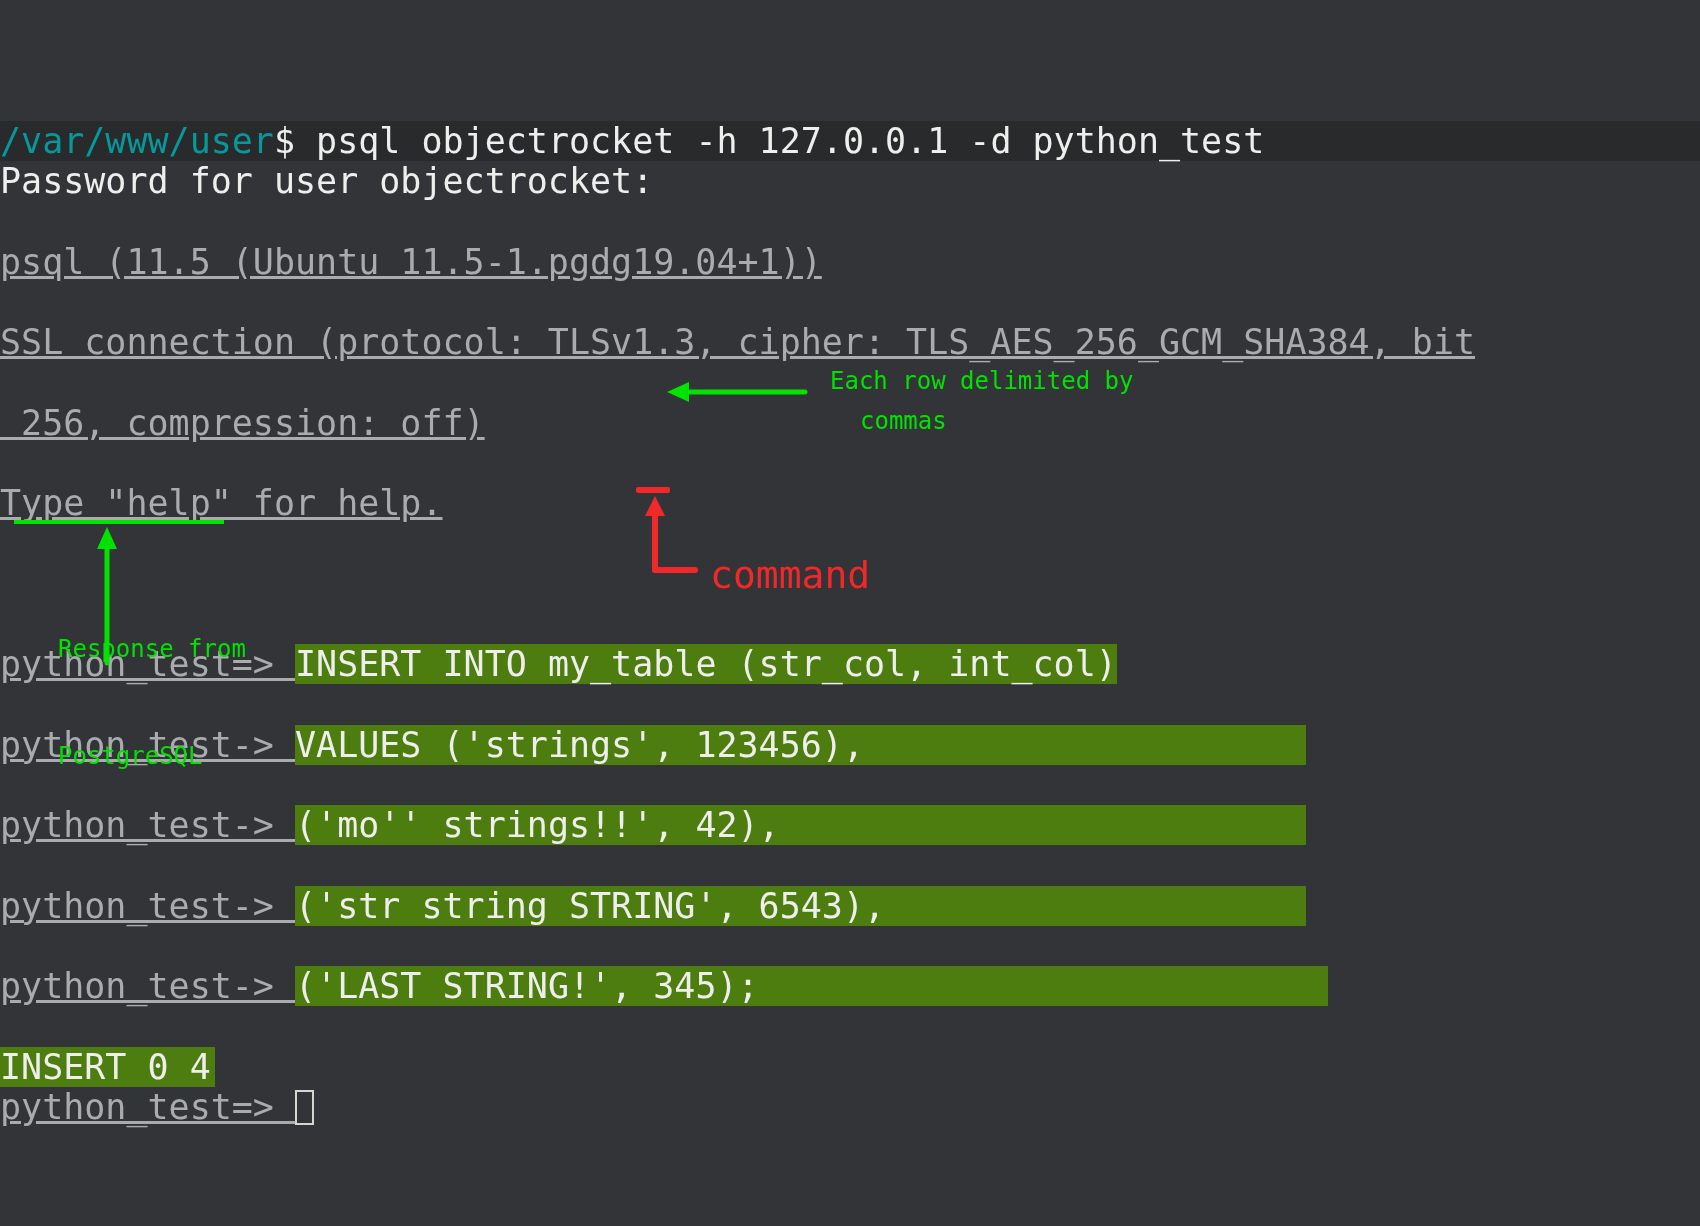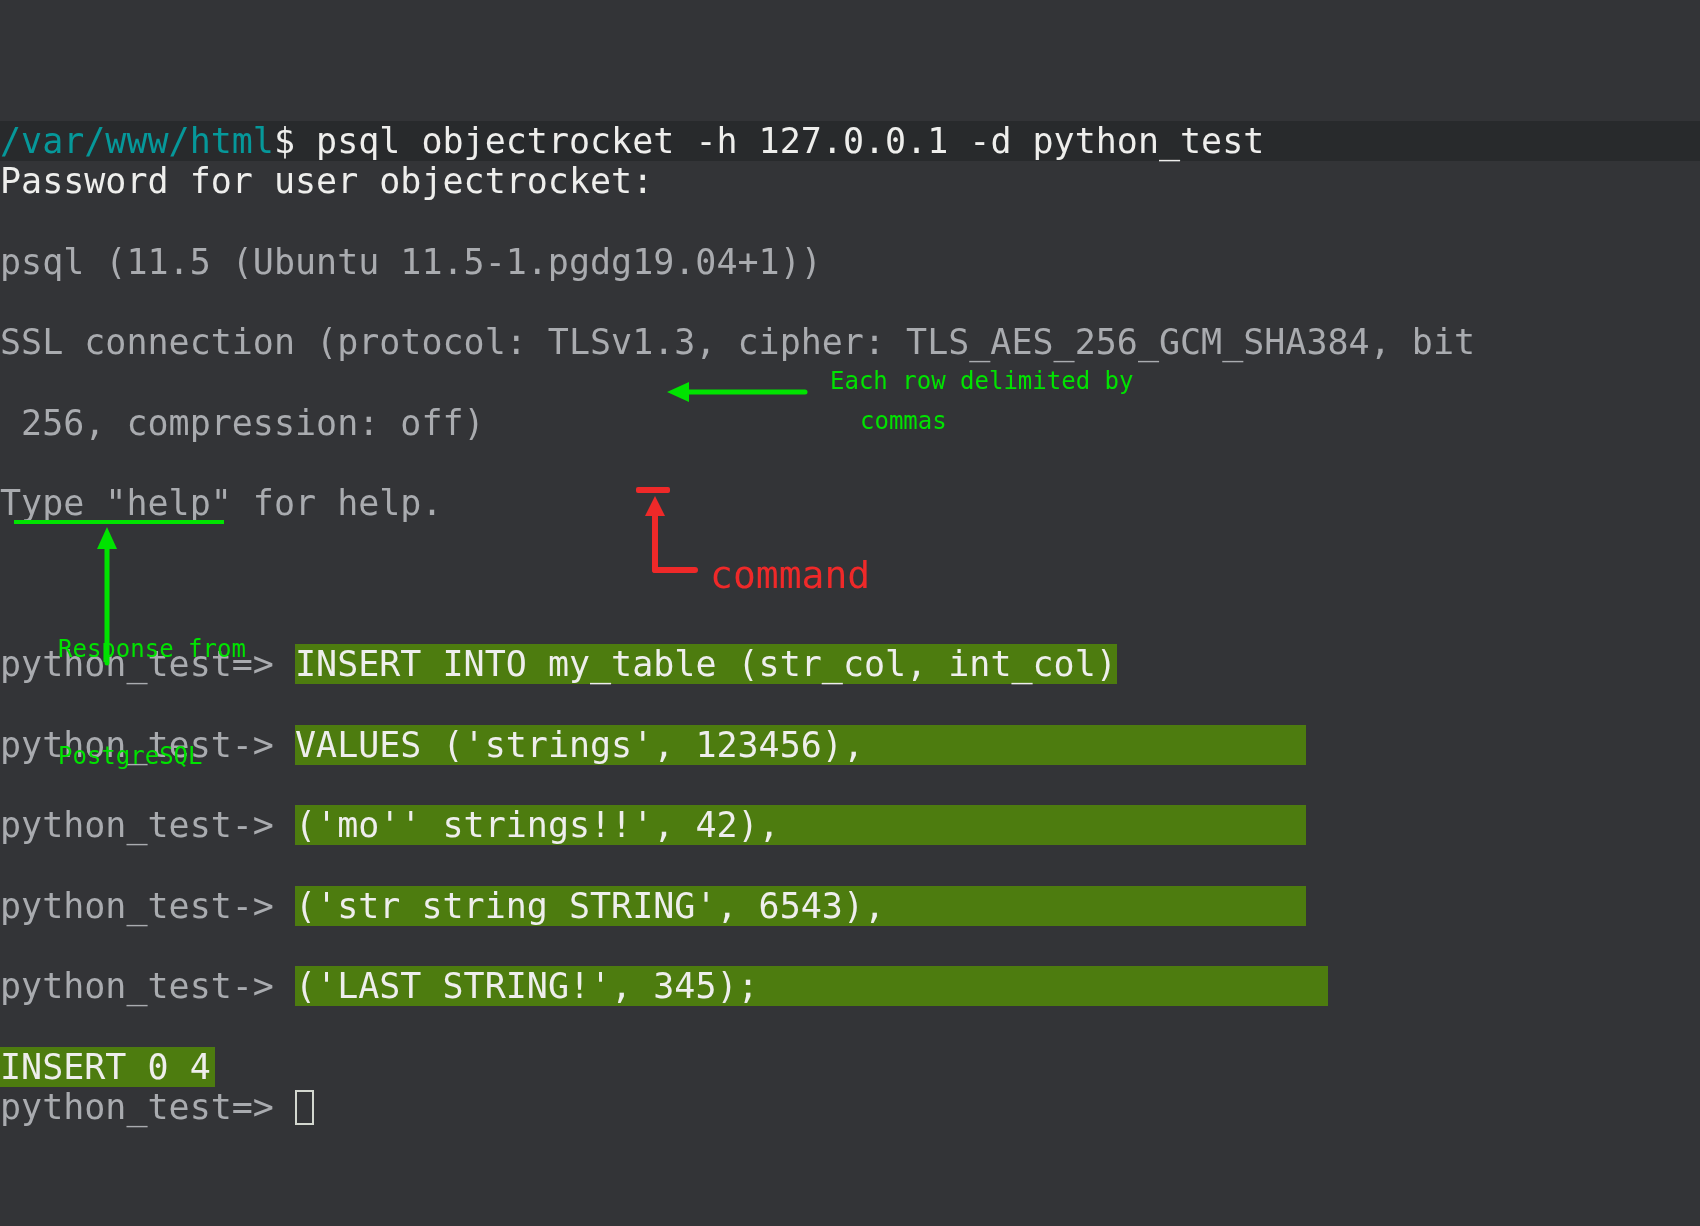--- a/index.html
+++ b/index.html
@@ -19,21 +19,21 @@
     width: 100%;
     height: 100%;
     white-space: pre;
   }
   .line {
     display: block;
     white-space: pre;
   }
   .cyan   { color: #06989a; }
   .white  { color: #eeeeec; }
-  .grey   { color: #a9abaf; }
+  .grey   { color: #a9abaf; text-decoration: underline; }
 
   
   .cmdblock {
     display: inline-block;
     background: #4d7c0f;
   }
 
   
   .header-bg {
     display: inline-block;
@@ -71,21 +71,21 @@
   .ann       { position: absolute; white-space: nowrap; font-family: inherit;}
 
   svg.arrow { position: absolute; overflow: visible; }
 </style>
 </head>
 <body>
 
 <div class="term">
 
 
-<span class="line header-bg"><span class="cyan">/var/www/html</span><span class="white">$</span><span class="white"> psql objectrocket -h 127.0.0.1 -d python_test</span></span>
+<span class="line header-bg"><span class="cyan">/var/www/user</span><span class="white">$</span><span class="white"> psql objectrocket -h 127.0.0.1 -d python_test</span></span>
 <span class="line white">Password for user objectrocket:</span>
 <span class="line grey">psql (11.5 (Ubuntu 11.5-1.pgdg19.04+1))</span>
 <span class="line grey">SSL connection (protocol: TLSv1.3, cipher: TLS_AES_256_GCM_SHA384, bit</span>
 <span class="line grey"> 256, compression: off)</span>
 <span class="line grey">Type "help" for help.</span>
 <span class="line"> </span>
 <span class="line"><span class="grey">python_test=&gt; </span><span class="cmdblock"><span class="white">INSERT INTO my_table (str_col, int_col)</span></span></span>
 <span class="line"><span class="grey">python_test-&gt; </span><span class="cmdblock"><span class="white">VALUES ('strings', 123456),</span>                     </span></span>
 <span class="line"><span class="grey">python_test-&gt; </span><span class="cmdblock"><span class="white">('mo'' strings!!', 42),</span>                         </span></span>
 <span class="line"><span class="grey">python_test-&gt; </span><span class="cmdblock"><span class="white">('str string STRING', 6543),</span>                    </span></span>

